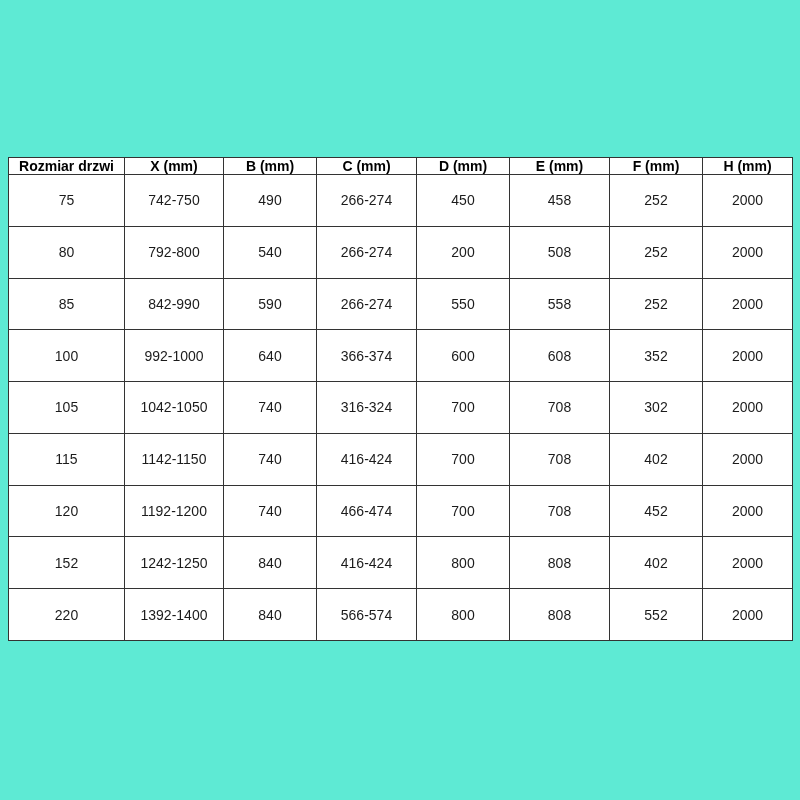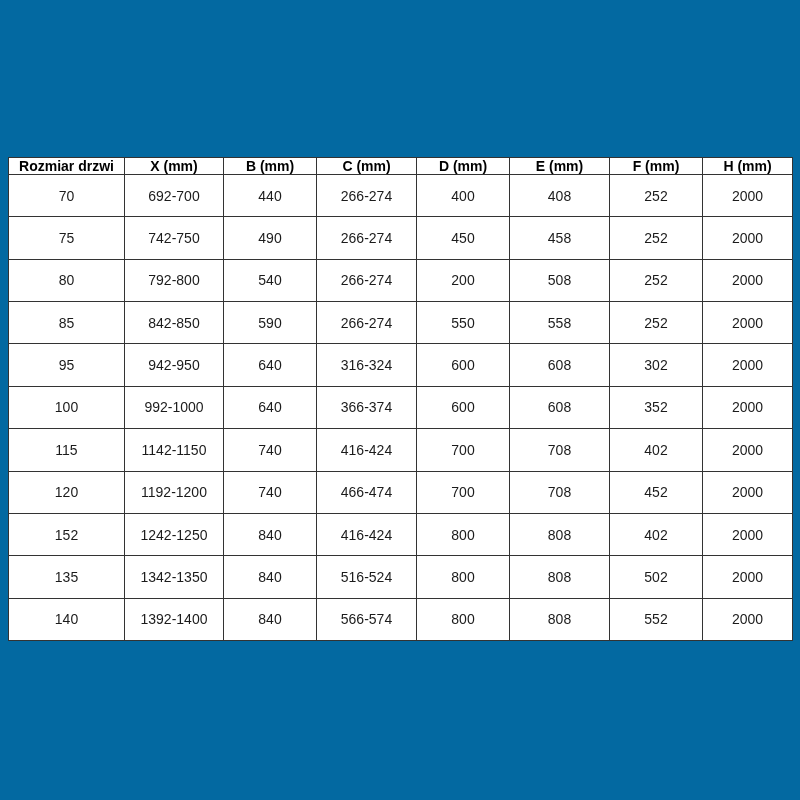--- a/index.html
+++ b/index.html
@@ -4,21 +4,21 @@
 <style>
   html, body {
     margin: 0;
     padding: 0;
     background: #ffffff;
   }
   .canvas {
     position: relative;
     width: 800px;
     height: 800px;
-    background: #0369a1;
+    background: #5eead4;
     font-family: "Liberation Sans", sans-serif;
     overflow: hidden;
   }
   table.size-table {
     position: absolute;
     left: 8px;
     top: 157px;
     width: 784px;
     height: 484px;
     border-collapse: collapse;
@@ -70,30 +70,20 @@
           <th>B (mm)</th>
           <th>C (mm)</th>
           <th>D (mm)</th>
           <th>E (mm)</th>
           <th>F (mm)</th>
           <th>H (mm)</th>
         </tr>
     </thead>
     <tbody>
         <tr>
-          <td>70</td>
-          <td>692-700</td>
-          <td>440</td>
-          <td>266-274</td>
-          <td>400</td>
-          <td>408</td>
-          <td>252</td>
-          <td>2000</td>
-        </tr>
-        <tr>
           <td>75</td>
           <td>742-750</td>
           <td>490</td>
           <td>266-274</td>
           <td>450</td>
           <td>458</td>
           <td>252</td>
           <td>2000</td>
         </tr>
         <tr>
@@ -101,46 +91,46 @@
           <td>792-800</td>
           <td>540</td>
           <td>266-274</td>
           <td>200</td>
           <td>508</td>
           <td>252</td>
           <td>2000</td>
         </tr>
         <tr>
           <td>85</td>
-          <td>842-850</td>
+          <td>842-990</td>
           <td>590</td>
           <td>266-274</td>
           <td>550</td>
           <td>558</td>
           <td>252</td>
-          <td>2000</td>
-        </tr>
-        <tr>
-          <td>95</td>
-          <td>942-950</td>
-          <td>640</td>
-          <td>316-324</td>
-          <td>600</td>
-          <td>608</td>
-          <td>302</td>
           <td>2000</td>
         </tr>
         <tr>
           <td>100</td>
           <td>992-1000</td>
           <td>640</td>
           <td>366-374</td>
           <td>600</td>
           <td>608</td>
           <td>352</td>
+          <td>2000</td>
+        </tr>
+        <tr>
+          <td>105</td>
+          <td>1042-1050</td>
+          <td>740</td>
+          <td>316-324</td>
+          <td>700</td>
+          <td>708</td>
+          <td>302</td>
           <td>2000</td>
         </tr>
         <tr>
           <td>115</td>
           <td>1142-1150</td>
           <td>740</td>
           <td>416-424</td>
           <td>700</td>
           <td>708</td>
           <td>402</td>
@@ -160,31 +150,21 @@
           <td>152</td>
           <td>1242-1250</td>
           <td>840</td>
           <td>416-424</td>
           <td>800</td>
           <td>808</td>
           <td>402</td>
           <td>2000</td>
         </tr>
         <tr>
-          <td>135</td>
-          <td>1342-1350</td>
-          <td>840</td>
-          <td>516-524</td>
-          <td>800</td>
-          <td>808</td>
-          <td>502</td>
-          <td>2000</td>
-        </tr>
-        <tr>
-          <td>140</td>
+          <td>220</td>
           <td>1392-1400</td>
           <td>840</td>
           <td>566-574</td>
           <td>800</td>
           <td>808</td>
           <td>552</td>
           <td>2000</td>
         </tr>
       </tbody>
   </table>

